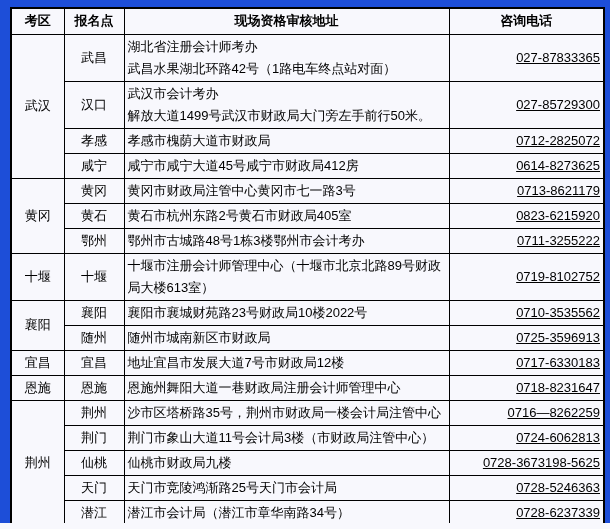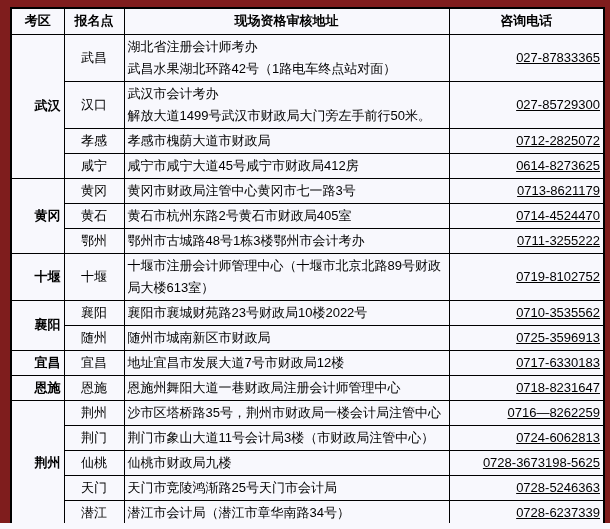--- a/index.html
+++ b/index.html
@@ -6,21 +6,21 @@
     margin: 0;
     padding: 0;
     background: #f8f8fd;
     font-family: "Liberation Sans", sans-serif;
     color: #000000;
   }
   .page {
     width: 610px;
     height: 523px;
     position: relative;
-    background: #7f1d1d;
+    background: #1d4ed8;
     overflow: hidden;
   }
   table.review-table {
     position: absolute;
     left: 10px;
     top: 7px;
     border-collapse: collapse;
     table-layout: fixed;
     width: 593px;
     border: 2px solid #000000;
@@ -37,23 +37,22 @@
   }
   table.review-table thead tr {
     height: 26px;
   }
   table.review-table th {
     font-weight: bold;
     text-align: center;
     font-size: 13px;
   }
   td.region-cell {
-    text-align: right;
+    text-align: center;
     padding-left: 4px;
-    font-weight: bold;
   }
   td.site-cell {
     text-align: center;
     padding-left: 4px;
   }
   td.addr-cell {
     text-align: left;
     line-height: 22px;
     padding-left: 3px;
     margin-top: 24px;
@@ -130,21 +129,21 @@
           <td class="addr-cell">
             <div class="addr-line">黄冈市财政局注管中心黄冈市七一路3号</div>
           </td>
           <td class="phone-cell">0713-8621179</td>
         </tr>
         <tr class="single-row">
           <td class="site-cell">黄石</td>
           <td class="addr-cell">
             <div class="addr-line">黄石市杭州东路2号黄石市财政局405室</div>
           </td>
-          <td class="phone-cell">0714-4524470</td>
+          <td class="phone-cell">0823-6215920</td>
         </tr>
         <tr class="single-row">
           <td class="site-cell">鄂州</td>
           <td class="addr-cell">
             <div class="addr-line">鄂州市古城路48号1栋3楼鄂州市会计考办</div>
           </td>
           <td class="phone-cell">0711-3255222</td>
         </tr>
         <tr class="single-row">
           <td rowspan="1" class="region-cell">十堰</td>

